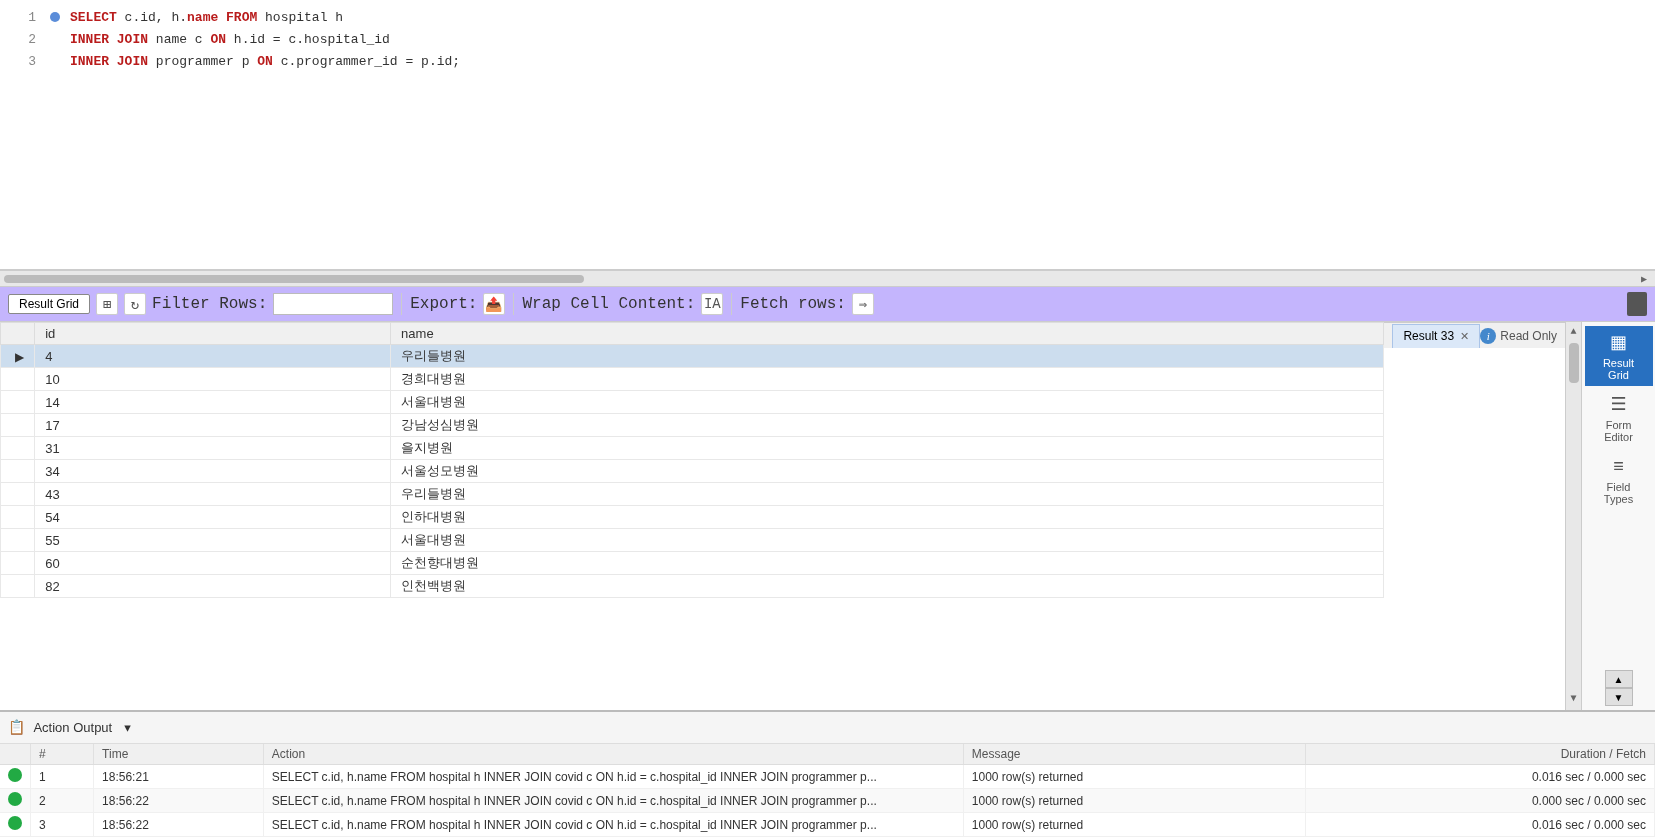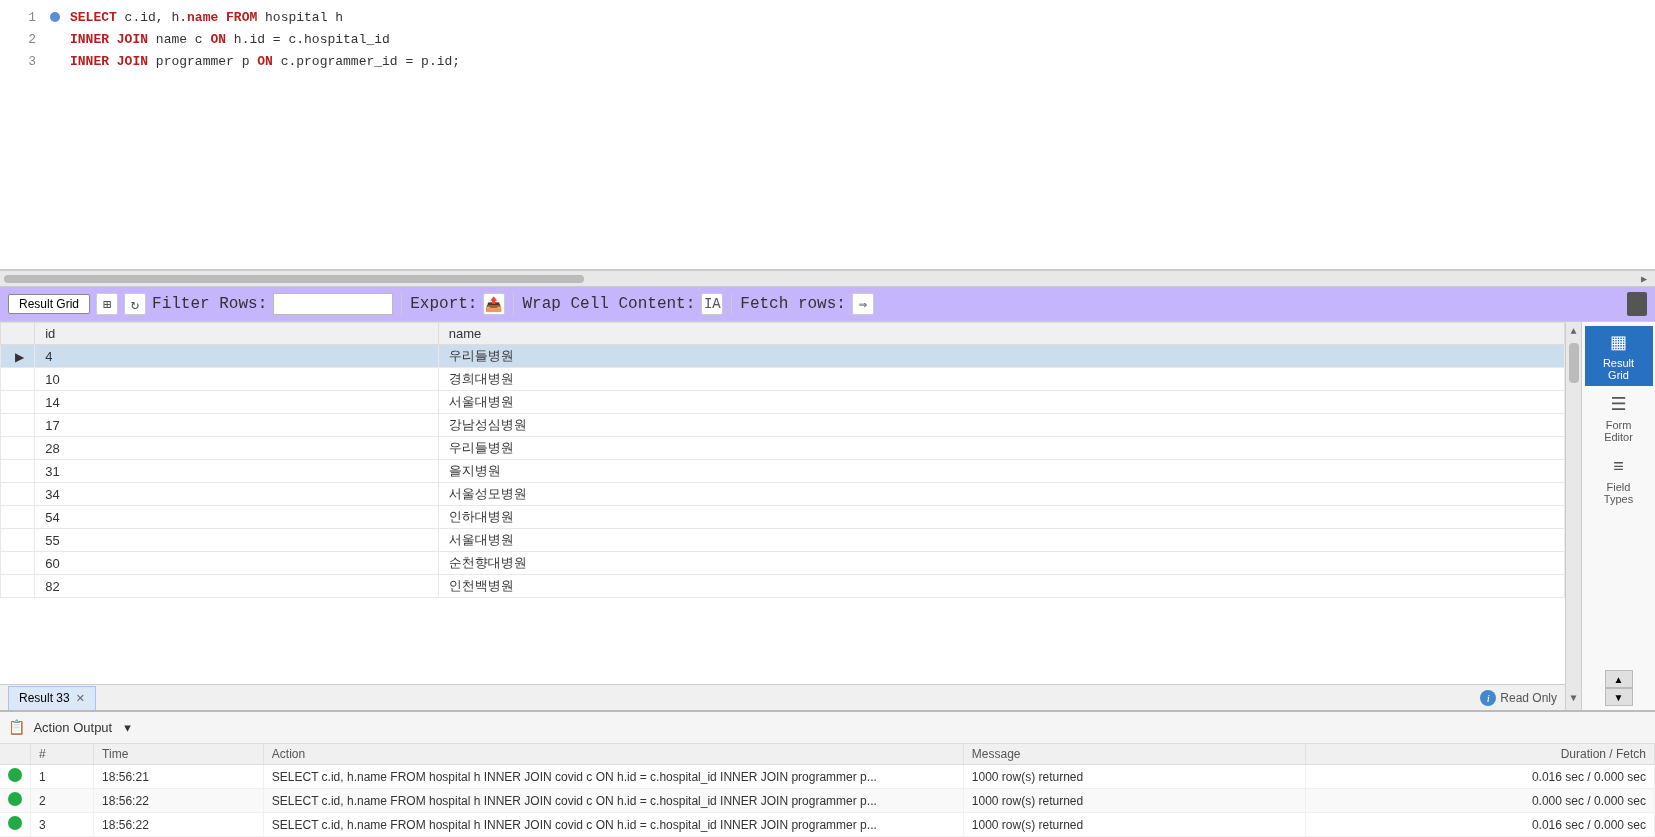--- a/index.html
+++ b/index.html
@@ -148,21 +148,21 @@
     .result-area {
       display: flex;
       flex: 1 1 0;
       min-height: 0;
       overflow: hidden;
     }
     .result-table-container {
       flex: 1;
       overflow: hidden;
       display: flex;
-      flex-direction: column;
+      flex-direction: row;
       justify-content: center;
     }
     .result-table {
       width: 100%;
       border-collapse: collapse;
       font-size: 13px;
     }
     .result-table th {
       background: #f0f0f0;
       border: 1px solid #ddd;
@@ -453,32 +453,32 @@
               <td>14</td>
               <td>서울대병원</td>
             </tr>
             <tr>
               <td></td>
               <td>17</td>
               <td>강남성심병원</td>
             </tr>
             <tr>
               <td></td>
-              <td>28</td>
-              <td>우리들병원</td>
-            </tr>
-            <tr>
-              <td></td>
               <td>31</td>
               <td>을지병원</td>
             </tr>
             <tr>
               <td></td>
               <td>34</td>
               <td>서울성모병원</td>
+            </tr>
+            <tr>
+              <td></td>
+              <td>43</td>
+              <td>우리들병원</td>
             </tr>
             <tr>
               <td></td>
               <td>54</td>
               <td>인하대병원</td>
             </tr>
             <tr>
               <td></td>
               <td>55</td>
               <td>서울대병원</td>

